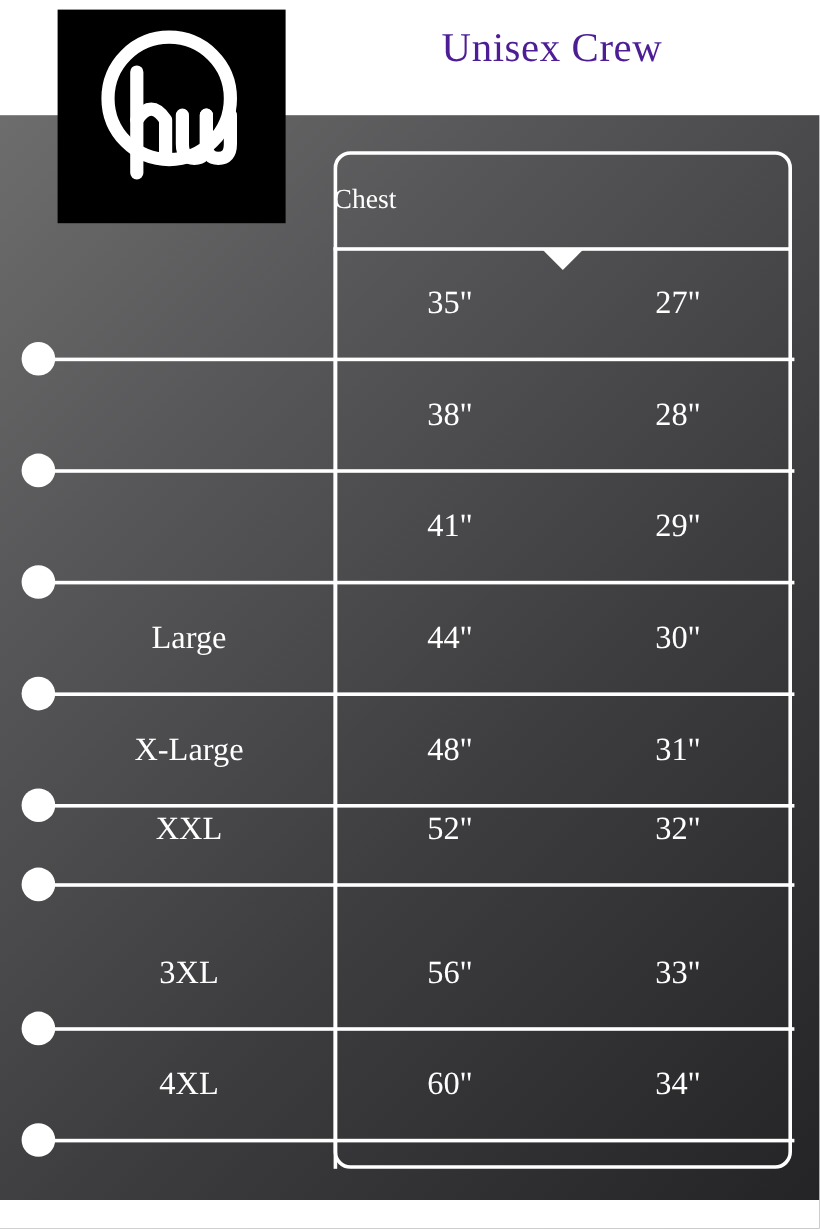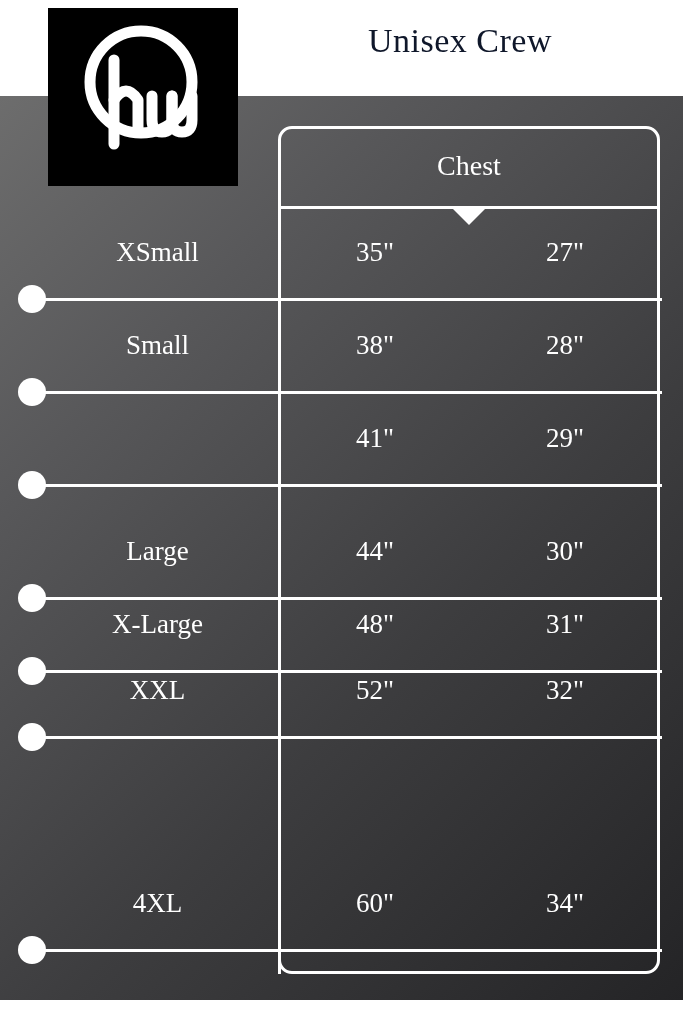--- a/index.html
+++ b/index.html
@@ -32,21 +32,21 @@
   }
   #brand-logo svg { display: block; }
 
   #page-title {
     position: absolute;
     left: 250px; top: 22px;
     width: 420px;
     text-align: center;
     font-size: 34px;
     letter-spacing: 0.5px;
-    color: #0f172a;
+    color: #4c1d95;
     font-family: "Liberation Serif", serif;
   }
 
   
   #chart-body {
     position: absolute;
     left: 0; top: 96px;
     width: 683px;
     height: 928px;
     background: linear-gradient(135deg, #6d6d6d 0%, #58585a 25%, #3d3d3f 60%, #232325 100%);
@@ -85,23 +85,23 @@
   #col-headers {
     position: absolute;
     left: 278px; top: 30px;
     width: 382px;
     height: 80px;
     display: flex;
     align-items: center;
   }
   #col-headers .col {
     flex: 1;
-    text-align: center;
-    color: #ffffff;
-    font-size: 28px;
+    text-align: left;
+    color: #ffffff;
+    font-size: 23px;
     font-family: "Liberation Serif", serif;
   }
 
   
   .row {
     position: absolute;
     left: 0;
     width: 683px;
     height: 93px;
   }
@@ -200,43 +200,41 @@
   <div id="table-panel"></div>
   <div id="header-rule"></div>
   <div id="header-caret"></div>
   <div id="vertical-rule"></div>
 
   <div id="col-headers">
     <div class="col">Chest</div>
   </div>
 
   <div class="row" style="top:110px;">
-    <div class="size-label">XSmall</div>
     <div class="chest">35"</div>
     <div class="length">27"</div>
     <div class="connector"></div>
     <div class="dot"></div>
   </div>
 
   <div class="row" style="top:203px;">
-    <div class="size-label">Small</div>
     <div class="chest">38"</div>
     <div class="length">28"</div>
     <div class="connector"></div>
     <div class="dot"></div>
   </div>
 
   <div class="row" style="top:296px;">
     <div class="chest">41"</div>
     <div class="length">29"</div>
     <div class="connector"></div>
     <div class="dot"></div>
   </div>
 
-  <div class="row" style="top:389px;margin-top:20px;">
+  <div class="row" style="top:389px;">
     <div class="size-label">Large</div>
     <div class="chest">44"</div>
     <div class="length">30"</div>
     <div class="connector"></div>
     <div class="dot"></div>
   </div>
 
   <div class="row" style="top:482px;">
     <div class="size-label">X-Large</div>
     <div class="chest">48"</div>
@@ -246,20 +244,27 @@
   </div>
 
   <div class="row" style="top:548px;padding-left:40px;">
     <div class="size-label">XXL</div>
     <div class="chest">52"</div>
     <div class="length">32"</div>
     <div class="connector"></div>
     <div class="dot"></div>
   </div>
 
+  <div class="row" style="top:668px;">
+    <div class="size-label">3XL</div>
+    <div class="chest">56"</div>
+    <div class="length">33"</div>
+    <div class="connector"></div>
+    <div class="dot"></div>
+  </div>
 
   <div class="row" style="top:761px;text-decoration:underline;">
     <div class="size-label">4XL</div>
     <div class="chest">60"</div>
     <div class="length">34"</div>
     <div class="connector"></div>
     <div class="dot"></div>
   </div>
 
 </div>

